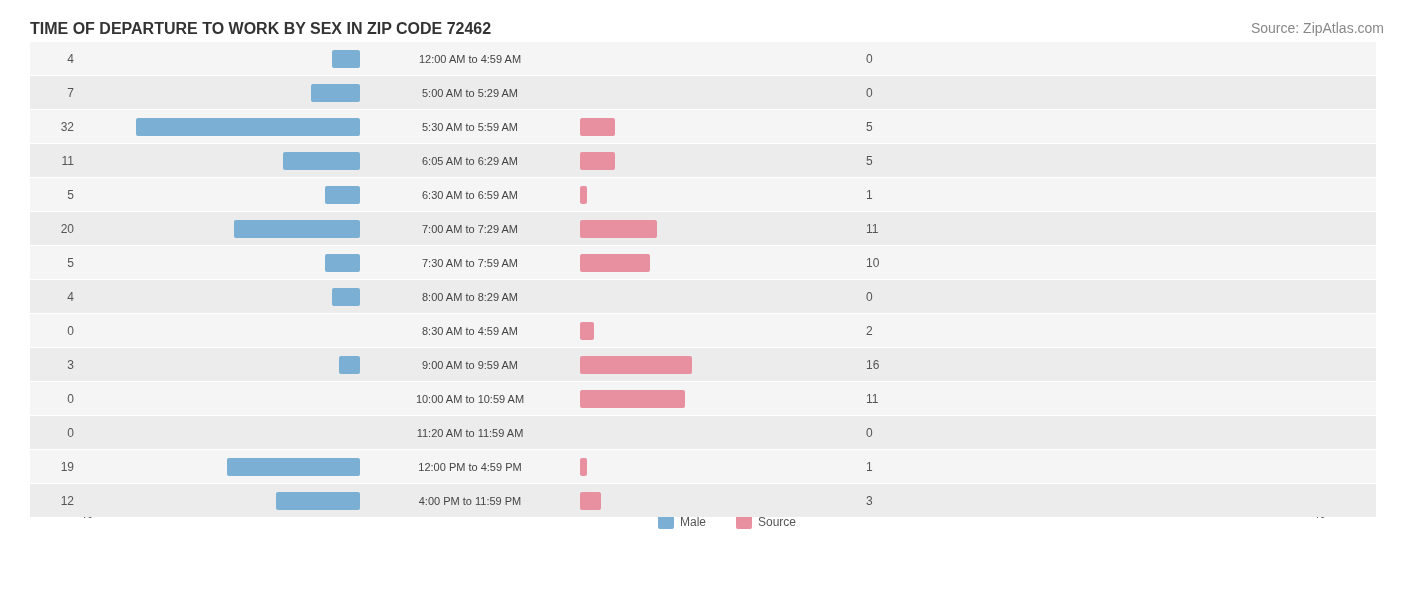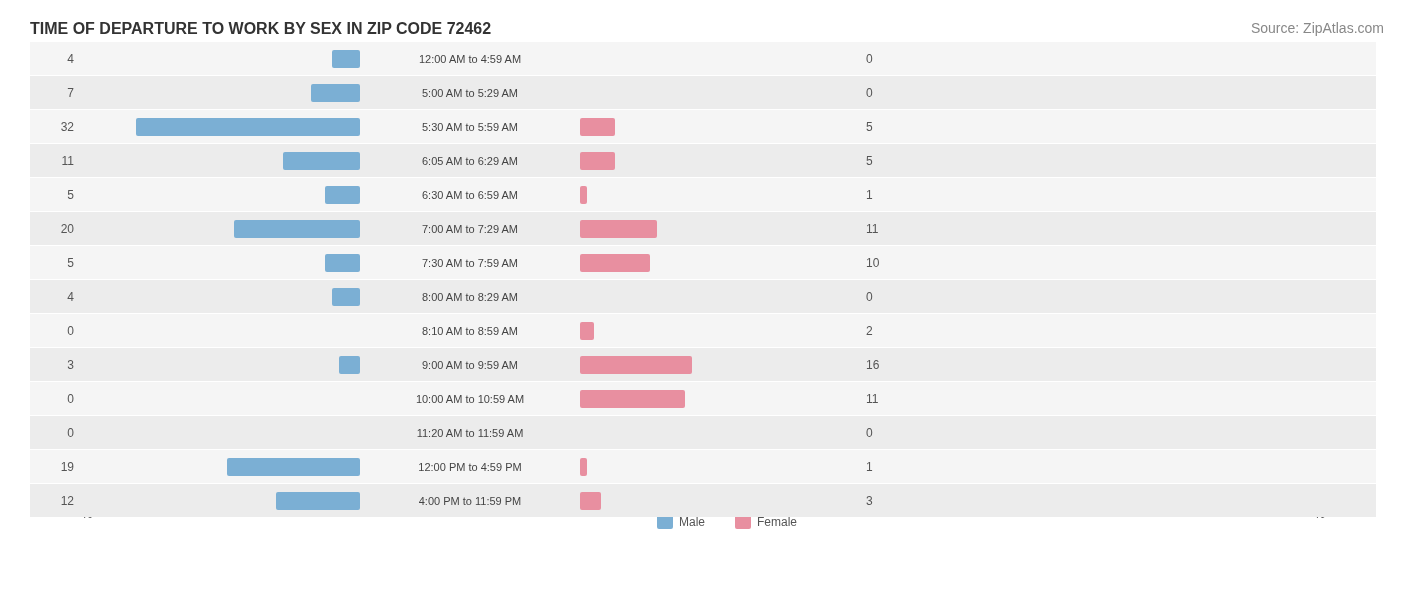--- a/index.html
+++ b/index.html
@@ -216,21 +216,21 @@
     <div class="female-bar-wrap">
       <div class="female-bar" style="width:0px; background:#e88fa0;"></div>
     </div>
     <div class="female-val">0</div>
   </div>
       <div class="row">
     <div class="male-val">0</div>
     <div class="male-bar-wrap">
       <div class="male-bar" style="width:0px; background:#7bafd4;"></div>
     </div>
-    <div class="label-cell">8:10 AM to 8:59 AM</div>
+    <div class="label-cell">8:30 AM to 4:59 AM</div>
     <div class="female-bar-wrap">
       <div class="female-bar" style="width:14px; background:#e88fa0;"></div>
     </div>
     <div class="female-val">2</div>
   </div>
       <div class="row">
     <div class="male-val">3</div>
     <div class="male-bar-wrap">
       <div class="male-bar" style="width:21px; background:#7bafd4;"></div>
     </div>
@@ -288,18 +288,18 @@
 
   <div class="axis-labels">
     <span>40</span>
     <div class="legend">
       <div class="legend-item">
         <div class="legend-box" id="legend-male-box" style="background: rgb(123, 175, 212);"></div>
         <span>Male</span>
       </div>
       <div class="legend-item">
         <div class="legend-box" id="legend-female-box" style="background: rgb(232, 143, 160);"></div>
-        <span>Female</span>
+        <span>Source</span>
       </div>
     </div>
     <span>40</span>
   </div>
 </div>
 
 </body></html>

